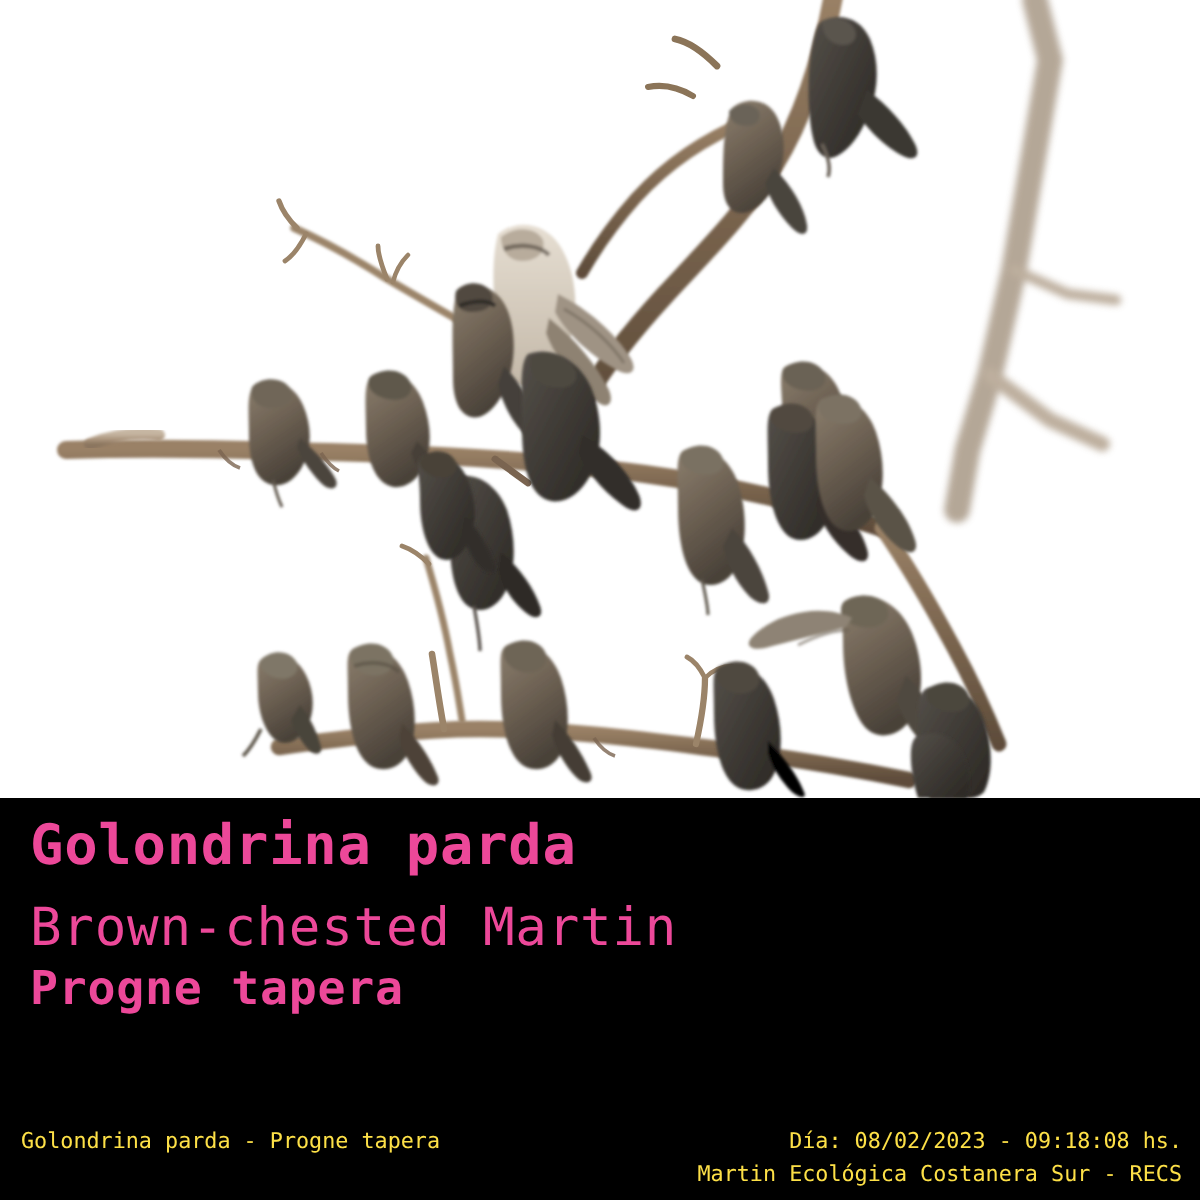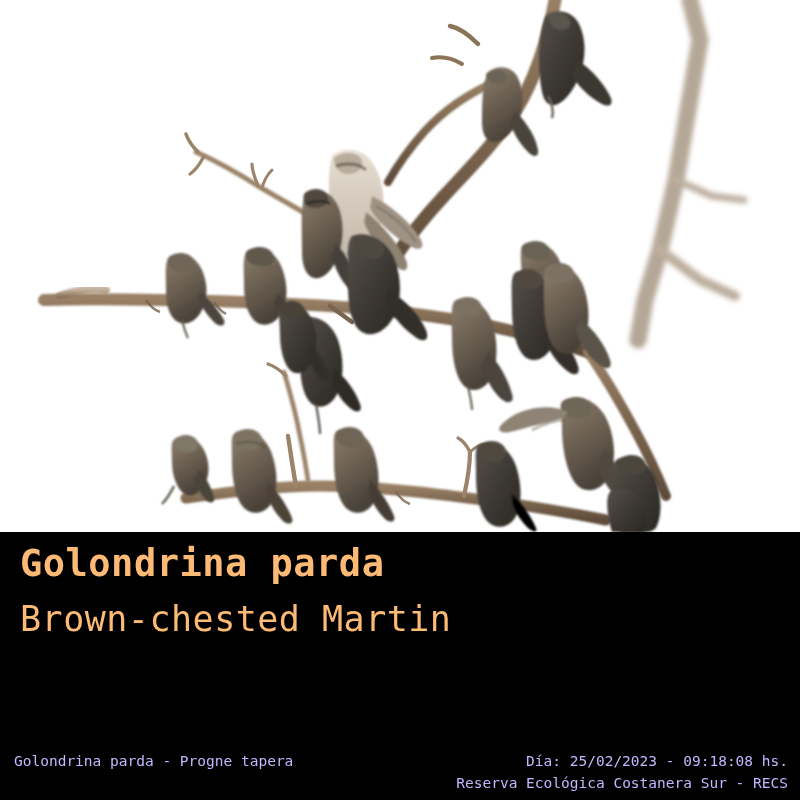--- a/index.html
+++ b/index.html
@@ -46,21 +46,21 @@
     height: 200px;
     background: #000000;
   }
   #title-block {
     position: absolute;
     left: 20px;
     top: 12px;
     width: 600px;
   }
   .title-line {
-    color: #fdba74;
+    color: #ec4899;
     white-space: pre;
     line-height: 1.08;
   }
   #common-name-es {
     font-size: 37px;
     font-weight: bold;
     letter-spacing: 0.5px;
   }
   #common-name-en {
     font-size: 35px;
@@ -84,21 +84,21 @@
     height: 68px;
     background: #000000;
   }
   .footer-col {
     position: absolute;
     top: 18px;
   }
   #footer-left { left: 14px; text-align: left; }
   #footer-right { right: 12px; text-align: right; }
   .footer-line {
-    color: #c4b5fd;
+    color: #fde047;
     white-space: pre;
     font-size: 14.5px;
     line-height: 1.55;
     font-weight: normal;
   }
 </style>
 </head>
 <body>
 
 <div id="page">
@@ -400,27 +400,28 @@
         <path d="M396 492 C400 498 404 502 410 504" stroke="#7a6450" stroke-width="2.4" fill="none"></path>
       </g>
     </svg>
   </div>
 
   <div id="caption-band">
 
     <div id="title-block">
       <div class="title-line" id="common-name-es">Golondrina parda</div>
       <div class="title-line" id="common-name-en">Brown-chested Martin</div>
+      <div class="title-line" id="scientific-name">Progne tapera</div>
     </div>
 
   </div>
 
   <div id="footer">
     <div class="footer-col" id="footer-left">
       <div class="footer-line">Golondrina parda - Progne tapera</div>
     </div>
     <div class="footer-col" id="footer-right">
-      <div class="footer-line">Día: 25/02/2023 - 09:18:08 hs.</div>
-      <div class="footer-line">Reserva Ecológica Costanera Sur - RECS</div>
+      <div class="footer-line">Día: 08/02/2023 - 09:18:08 hs.</div>
+      <div class="footer-line">Martin Ecológica Costanera Sur - RECS</div>
     </div>
   </div>
 
 </div>
 
 </body></html>

